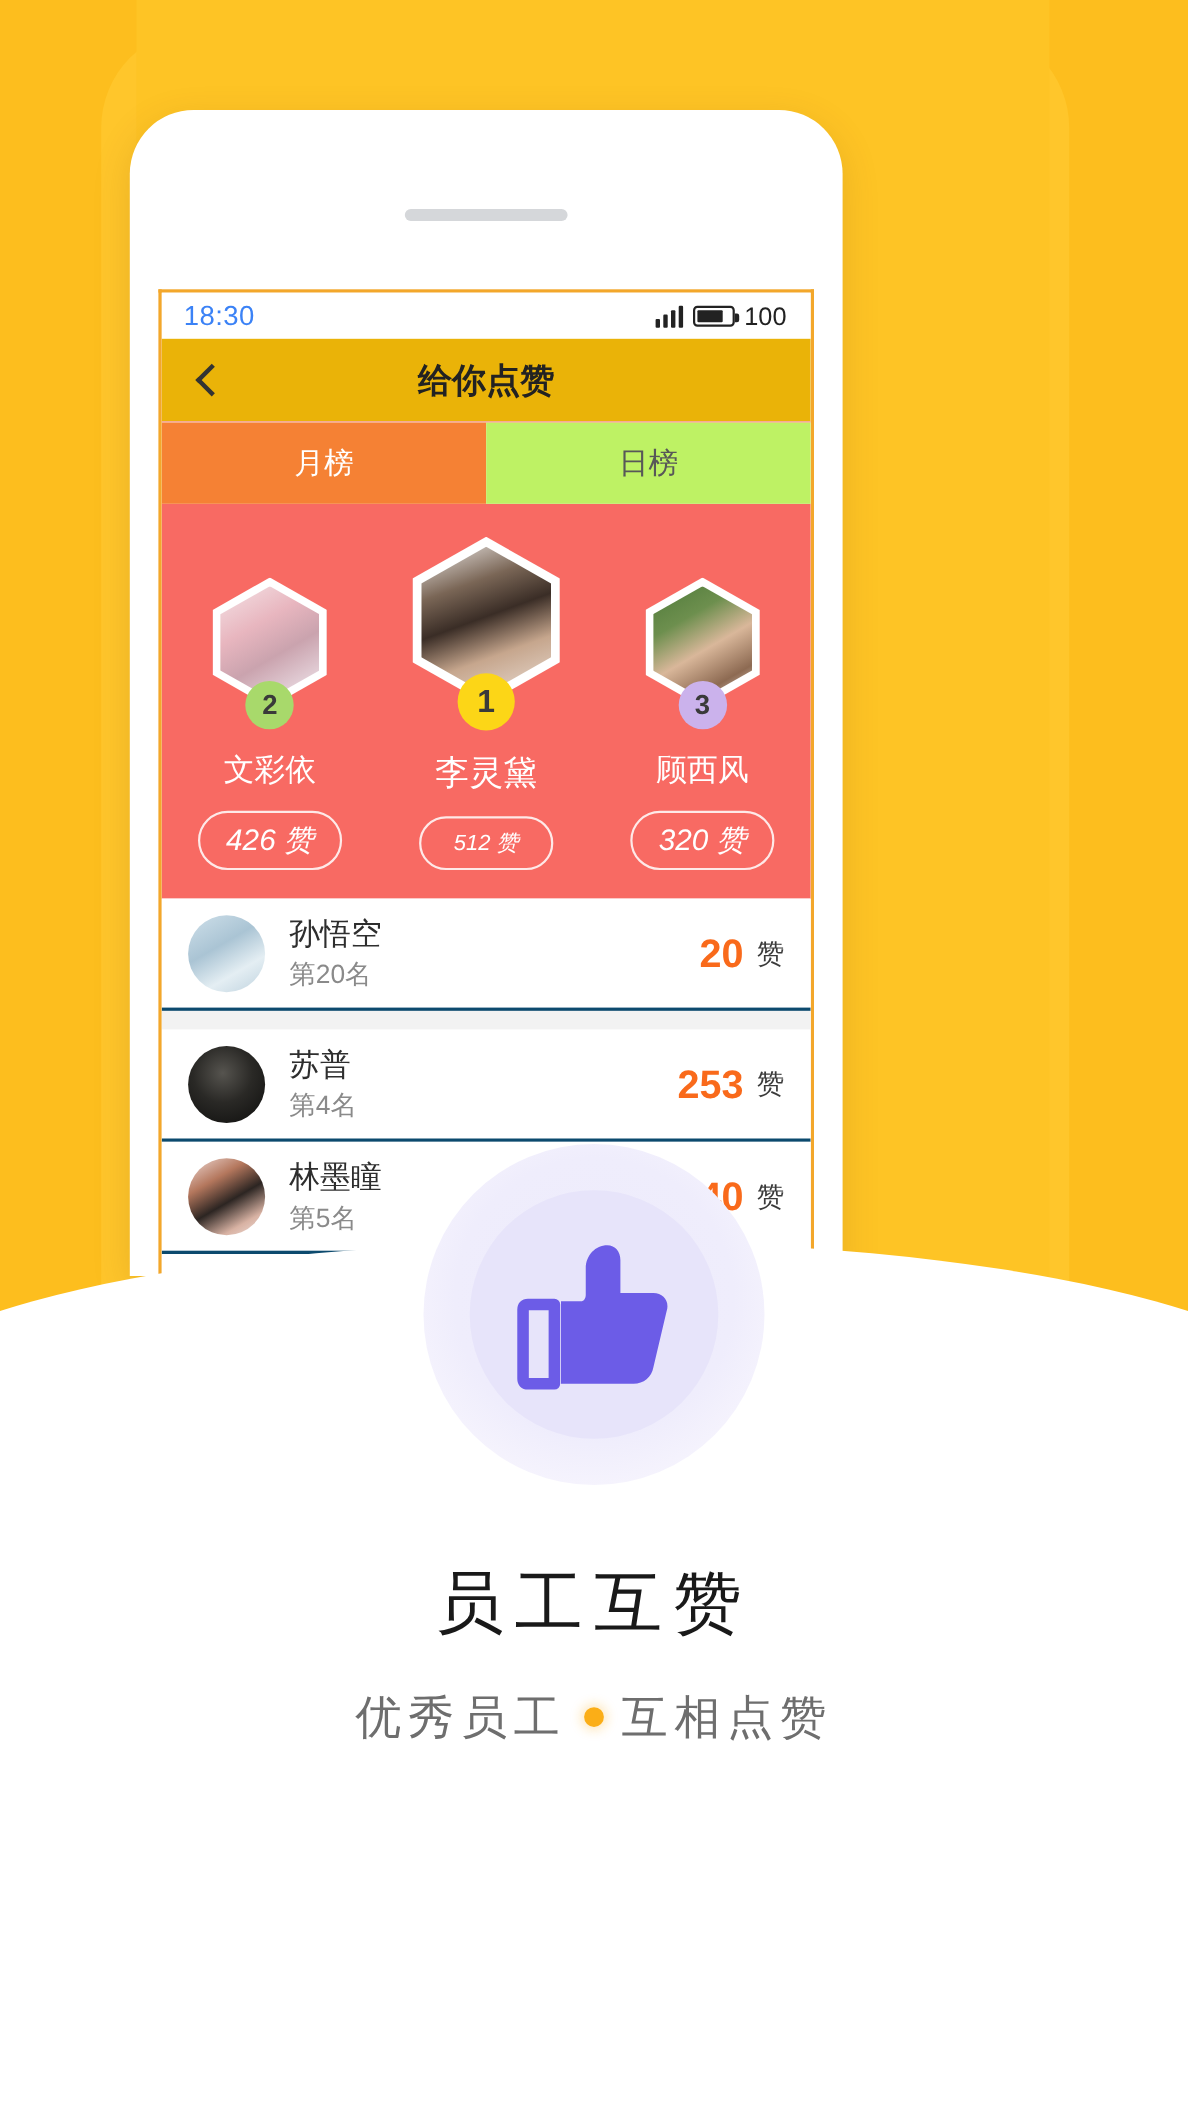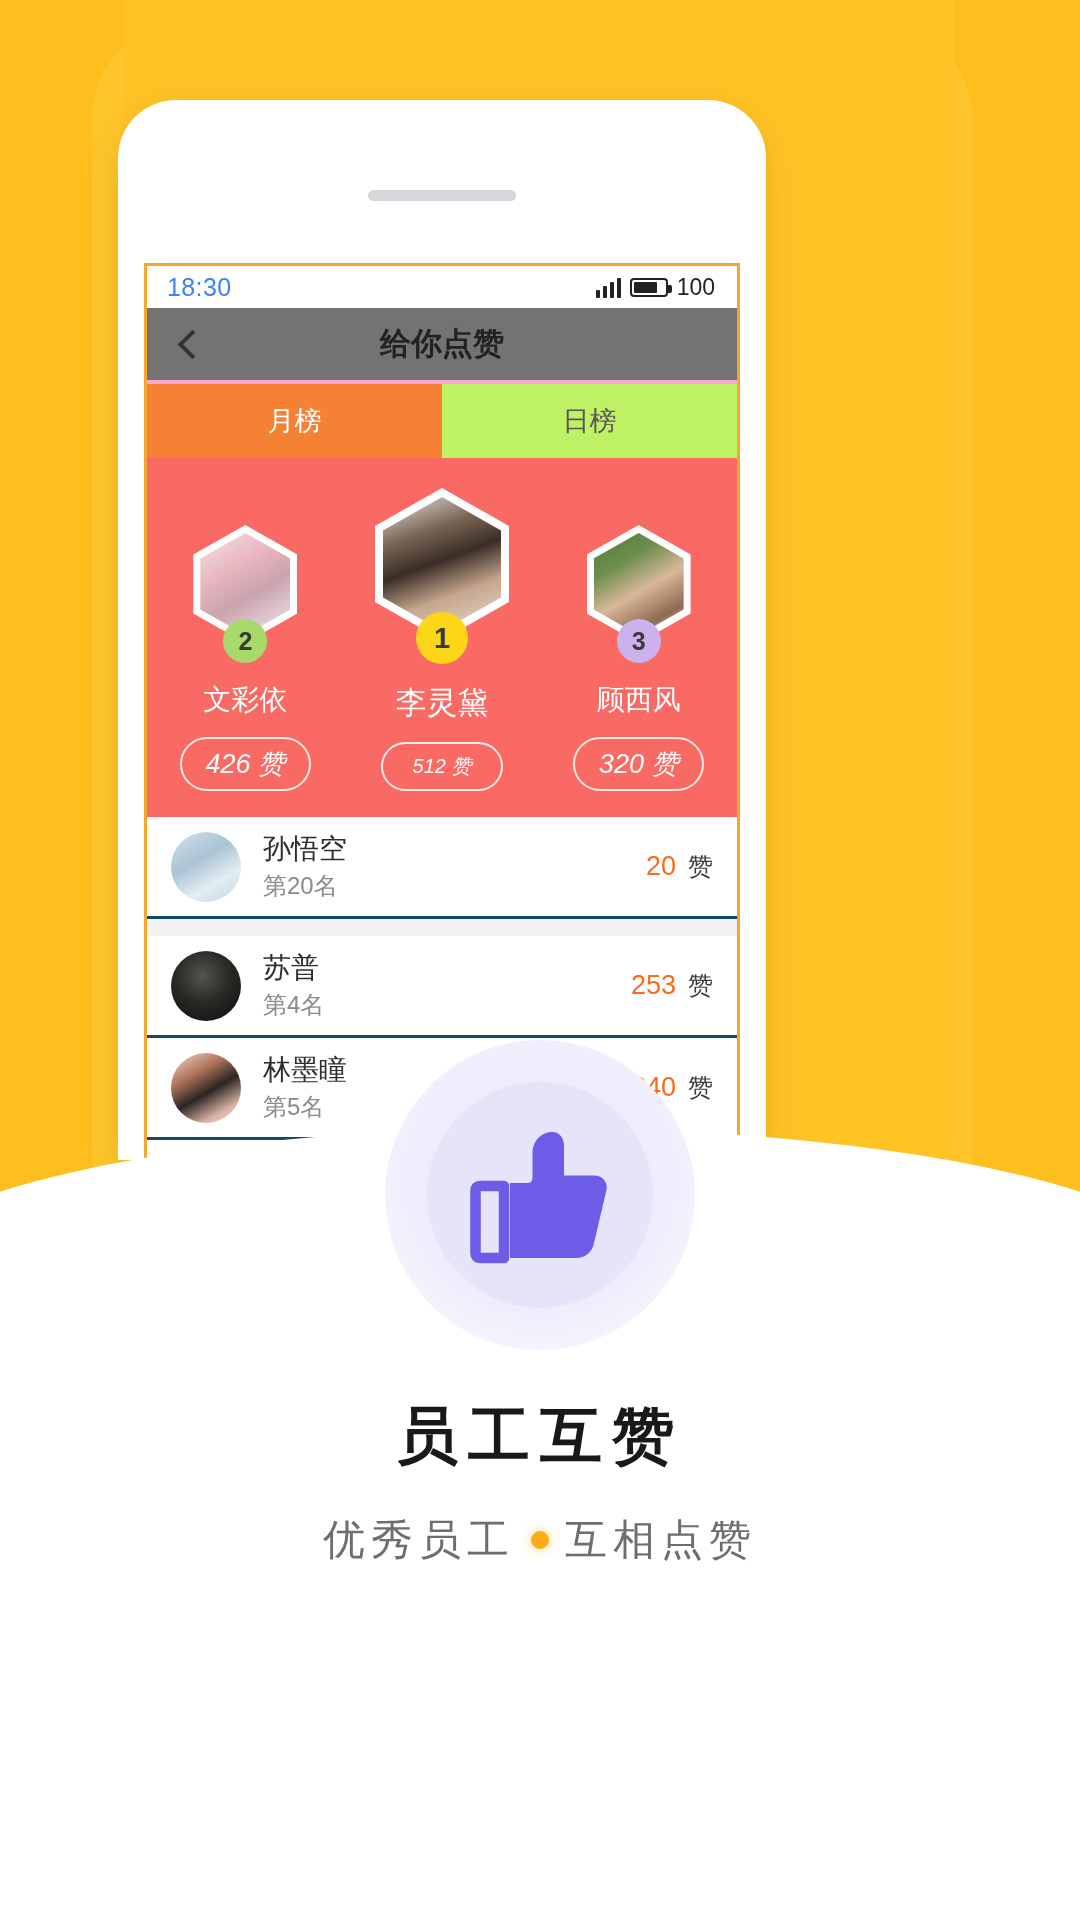--- a/index.html
+++ b/index.html
@@ -92,22 +92,22 @@
   .battery::after{
     content:""; position:absolute; right:-6px; top:5px;
     width:4px; height:8px; background:#222; border-radius:0 2px 2px 0;
   }
   .battery span{ display:block; height:100%; width:78%; background:#222; border-radius:1px; }
   .sb-pct { font-size:23px; color:#222; }
 
   
   .navbar {
     height:76px; display:flex; align-items:center;
-    position:relative; background:#737373;
-    border-bottom:4px solid #f9a8d4;
+    position:relative; background:#eab308;
+    border-bottom:1px solid #f9a8d4;
   }
   .back {
     position:absolute; left:22px; top:50%;
     transform:translateY(-50%);
     width:40px; height:40px;
     display:flex; align-items:center; justify-content:center;
     cursor:pointer;
   }
   .back::before{
     content:""; display:block;
@@ -182,21 +182,21 @@
     background:#fff; cursor:pointer;
   }
   .row .avatar {
     width:70px; height:70px; border-radius:50%;
     background-size:cover; background-position:center; flex:0 0 auto;
   }
   .row .meta { margin-left:22px; flex:1; }
   .row .rname { font-size:28px; color:#2e2e2e; line-height:1.25; }
   .row .rrank { font-size:24px; color:#8a8a8a; margin-top:4px; }
   .row .cnt {
-    font-size:27px; color:#F96A1B; font-weight:400; margin-right:12px;
+    font-size:36px; color:#F96A1B; font-weight:700; margin-right:12px;
   }
   .row .zan { font-size:25px; color:#3b3b3b; }
   .gap { height:17px; background:#F2F2F2; }
 
   
   .promo {
     position:absolute; left:0; right:0; top:1040px;
     display:flex; flex-direction:column; align-items:center;
     z-index:5;
   }
@@ -208,23 +208,23 @@
   }
   .thumb-badge::before{
     content:""; position:absolute; width:226px; height:226px;
     border-radius:50%; background:#E7E4FA;
   }
   .thumb {
     position:relative; z-index:2;
     width:150px; height:140px;
   }
   .promo-title {
-    margin-top:44px;
+    margin-top:65px;
     font-size:62px; letter-spacing:10px;
-    color:#191919; font-weight:700;
+    color:#191919; font-weight:400;
   }
   .promo-sub {
     margin-top:34px;
     font-size:42px; letter-spacing:6px;
     color:#6E6E6E; display:flex; align-items:center; gap:16px;
   }
   .dot-sep {
     width:18px; height:18px; border-radius:50%;
     background:#FBAE17; box-shadow:0 0 10px 3px rgba(251,174,23,.28);
     display:inline-block;

